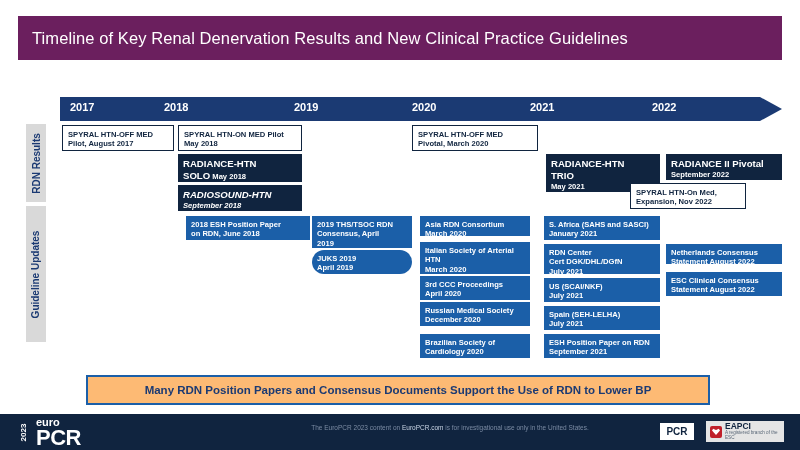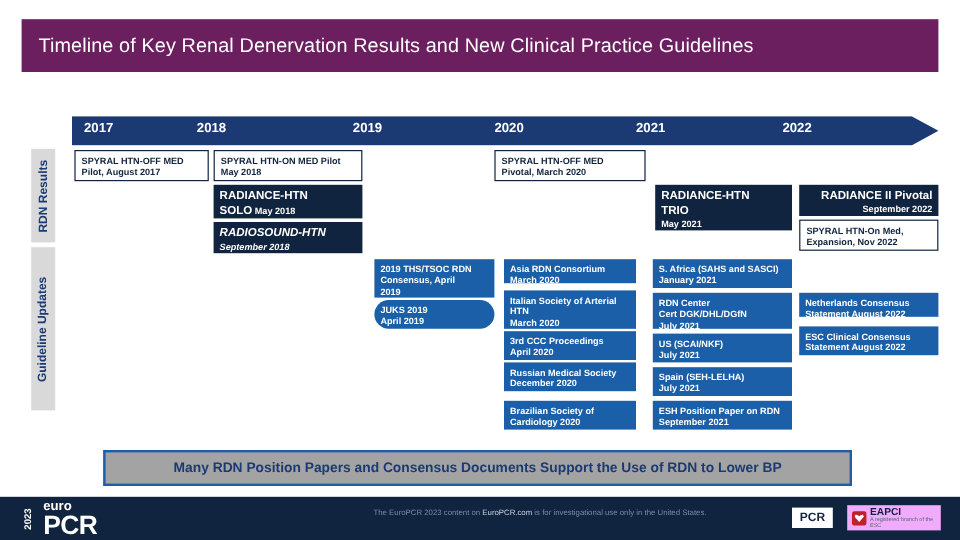--- a/index.html
+++ b/index.html
@@ -56,21 +56,21 @@
   }
   .card.navy{background:#10243f;}
   .card.blue{background:#1b5fa8;}
   .card.white{background:#ffffff;color:#10243f;border:1px solid #10243f;}
   .card .big{font-size:9.6px;font-weight:bold;display:block;}
   .card .reg{font-weight:bold;font-size:7.6px;}
 
   
   .banner{
     position:absolute;left:86px;top:375px;width:620px;height:26px;
-    background:#a3a3a3;border:2px solid #1b5fa8;
+    background:#fdba74;border:2px solid #1b5fa8;
     display:flex;align-items:center;justify-content:center;
     color:#1b3a73;font-size:11.5px;font-weight:bold;
   }
 
   
   .footer{
     position:absolute;left:0;top:414px;width:800px;height:36px;background:#10243f;
   }
   .footer-left{
     position:absolute;left:10px;top:418px;width:110px;height:28px;
@@ -87,21 +87,21 @@
     position:absolute;left:300px;top:424px;width:300px;text-align:center;
     color:#7b8ba3;font-size:6.5px;
   }
   .footer-center .url{color:#c9d4e4;}
   .badge-pcr{
     position:absolute;left:660px;top:423px;width:34px;height:17px;background:#ffffff;
     display:flex;align-items:center;justify-content:center;
     color:#10243f;font-size:10px;font-weight:bold;
   }
   .badge-eapci{
-    position:absolute;left:706px;top:421px;width:78px;height:21px;background:#f0abfc;
+    position:absolute;left:706px;top:421px;width:78px;height:21px;background:#e5e5e5;
     display:flex;align-items:center;gap:3px;padding-left:4px;box-sizing:border-box;
   }
   .heart{
     width:12px;height:12px;background:#c0202a;border-radius:2px;flex:0 0 auto;
     position:relative;
   }
   .heart:before{content:"";position:absolute;left:2px;top:2.5px;width:8px;height:7px;
     background:#ffffff;clip-path:polygon(50% 100%,0% 35%,15% 12%,50% 30%,85% 12%,100% 35%);}
   .eapci-txt{line-height:1.05;}
   .eapci-name{color:#10243f;font-size:8.5px;font-weight:bold;}
@@ -159,30 +159,34 @@
     <span>SPYRAL HTN-OFF MED</span><br>
     <span>Pivotal, March 2020</span>
   </div>
 
   <div class="card navy" style="left:546px;top:154px;width:114px;height:38px;">
     <span class="big">RADIANCE-HTN</span>
     <span class="big">TRIO</span>
     <span class="reg">May 2021</span>
   </div>
 
-  <div class="card navy" style="left:666px;top:154px;width:116px;height:26px;text-align:right;">
+  <div class="card navy" style="left:666px;top:154px;width:116px;height:26px;">
     <span class="big">RADIANCE II Pivotal</span>
     <span class="reg">September 2022</span>
   </div>
 
-  <div class="card white" style="left:666px;top:183px;width:116px;height:26px;">
+  <div class="card white" style="left:630px;top:183px;width:116px;height:26px;">
     <span>SPYRAL HTN-On Med,</span><br>
     <span>Expansion, Nov 2022</span>
   </div>
 
+  <div class="card blue" style="left:186px;top:216px;width:124px;height:24px;">
+    <span>2018 ESH Position Paper</span><br>
+    <span>on RDN, June 2018</span>
+  </div>
 
   <div class="card blue" style="left:312px;top:216px;width:100px;height:32px;">
     <span>2019 THS/TSOC RDN</span><br>
     <span>Consensus, April</span><br>
     <span>2019</span>
   </div>
 
   <div class="card blue" style="left:312px;top:250px;width:100px;height:24px;border-radius:12px;">
     <span>JUKS 2019</span><br>
     <span>April 2019</span>

